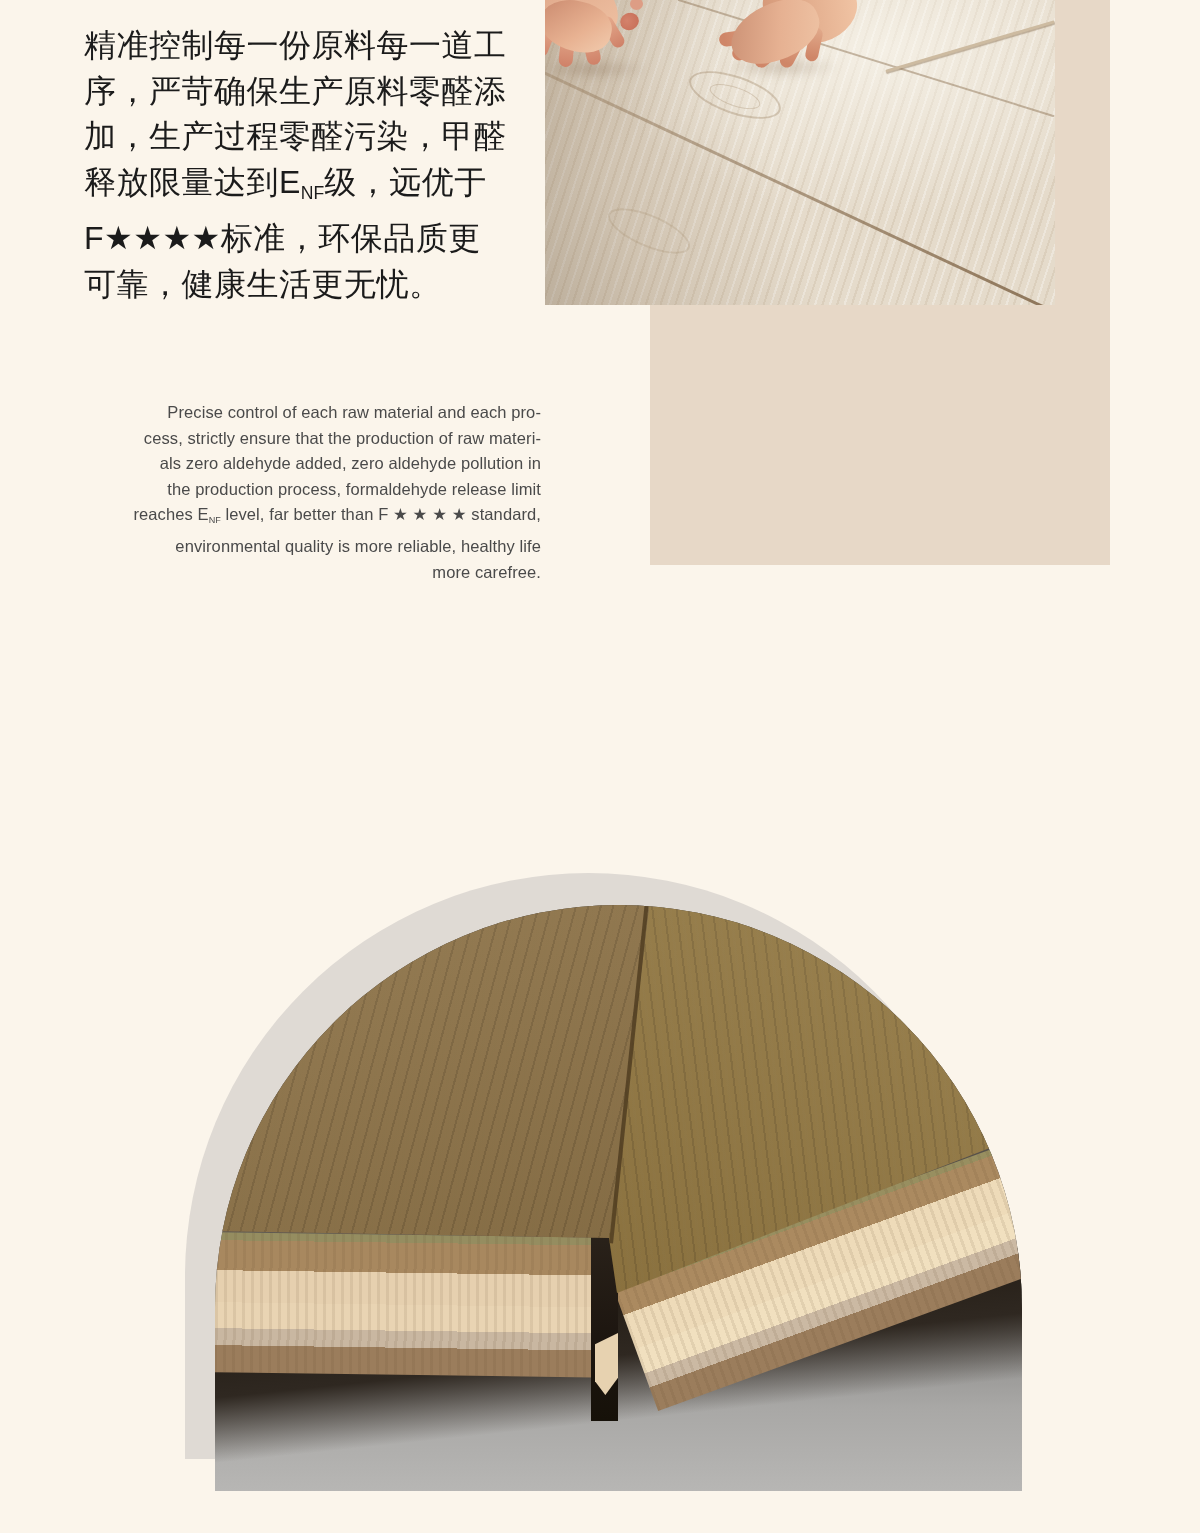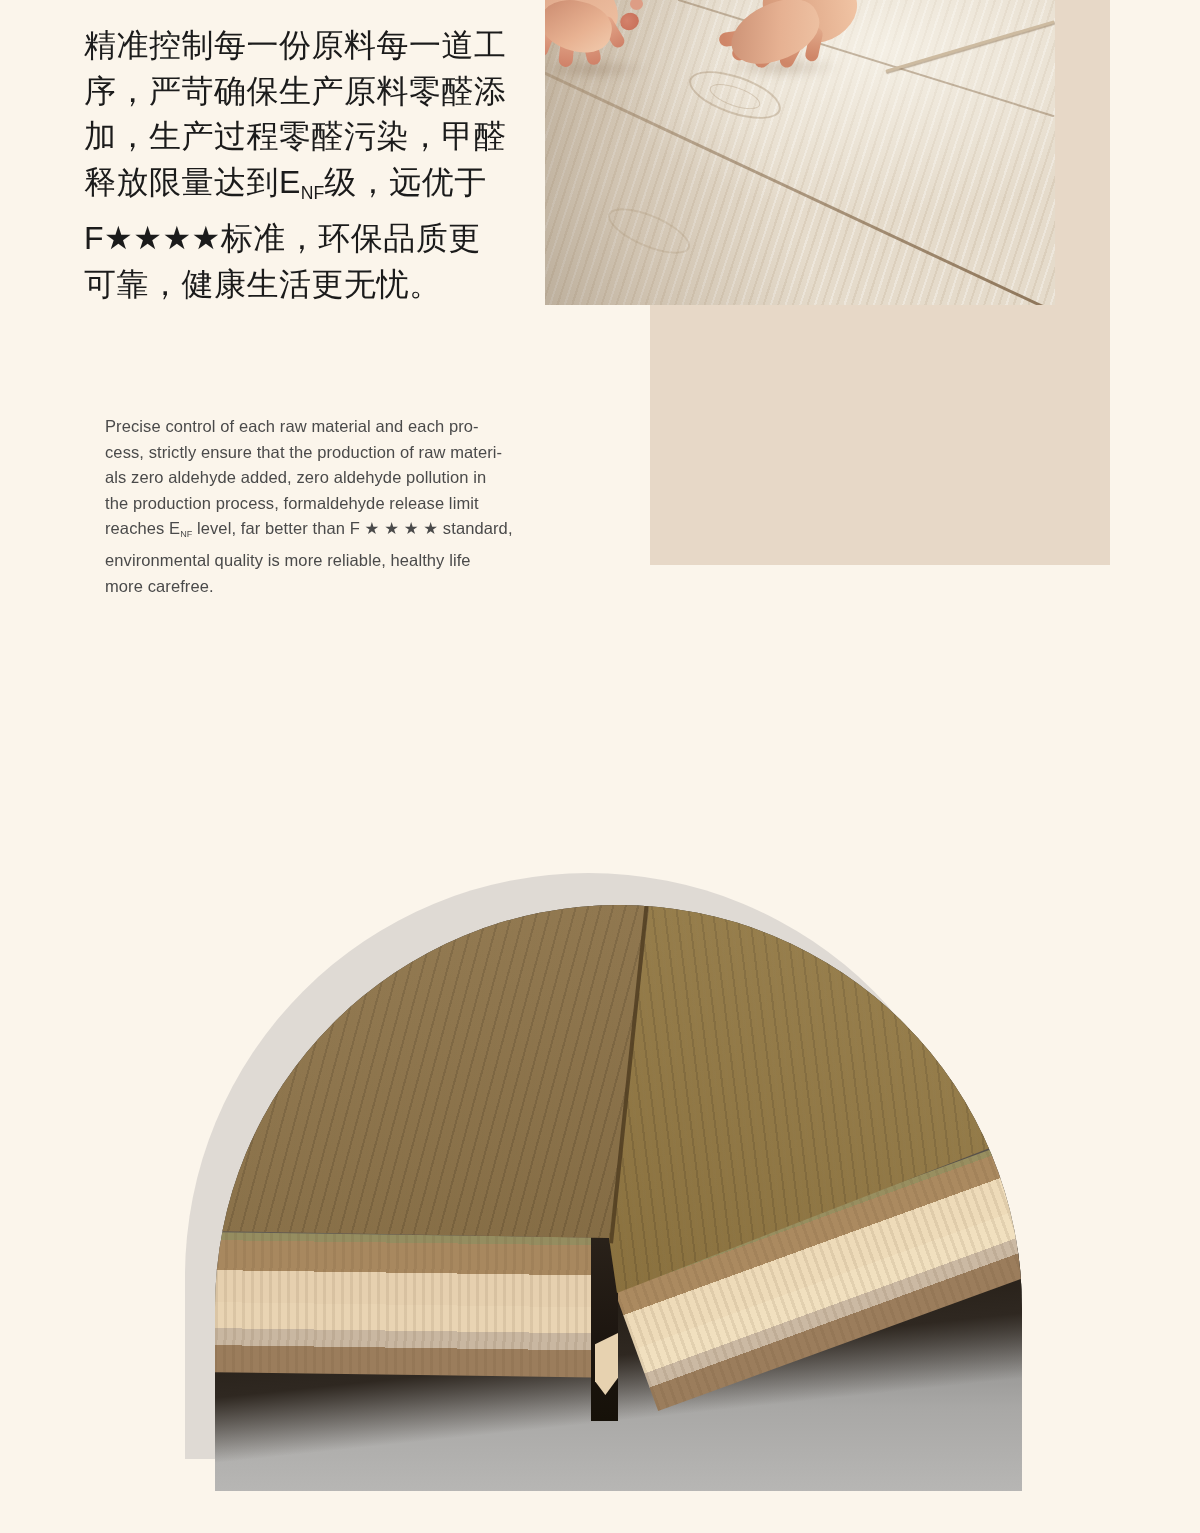--- a/index.html
+++ b/index.html
@@ -11,23 +11,23 @@
   }
   .page{position:absolute;left:0;top:0;width:1200px;height:1533px;background:#FBF5EB;overflow:hidden;}
 
   
   .cn-para{
     position:absolute;left:84px;top:23px;width:445px;margin:0;
     font-size:32px;line-height:45.5px;letter-spacing:0.5px;
     color:#1B1B1B;font-weight:500;white-space:pre-line;
   }
   .en-para{
-    position:absolute;left:91px;top:400px;width:450px;margin:14px;
+    position:absolute;left:91px;top:400px;width:450px;margin:0;
     font-size:16.5px;line-height:25.6px;letter-spacing:0.1px;
-    color:#4A4A4A;white-space:pre-line;
+    color:#4A4A4A;white-space:pre-line;text-align:right;
   }
   .subscript{font-size:0.55em;vertical-align:-0.35em;letter-spacing:0;}
 
   
   .beige-block{position:absolute;left:650px;top:0;width:460px;height:565px;background:#E7D8C7;}
 
   
   .photo-baby{position:absolute;left:545px;top:0;width:510px;height:305px;overflow:hidden;background:#E5DBCB;}
   .bp-wood{position:absolute;inset:0;
     background:

